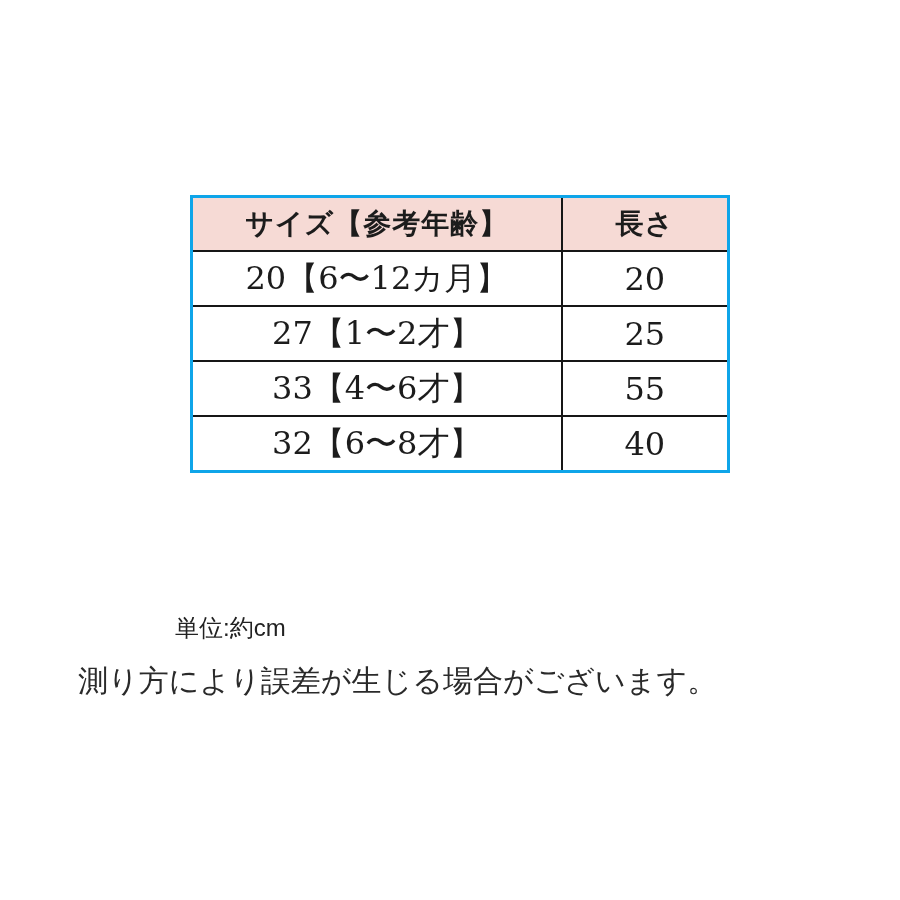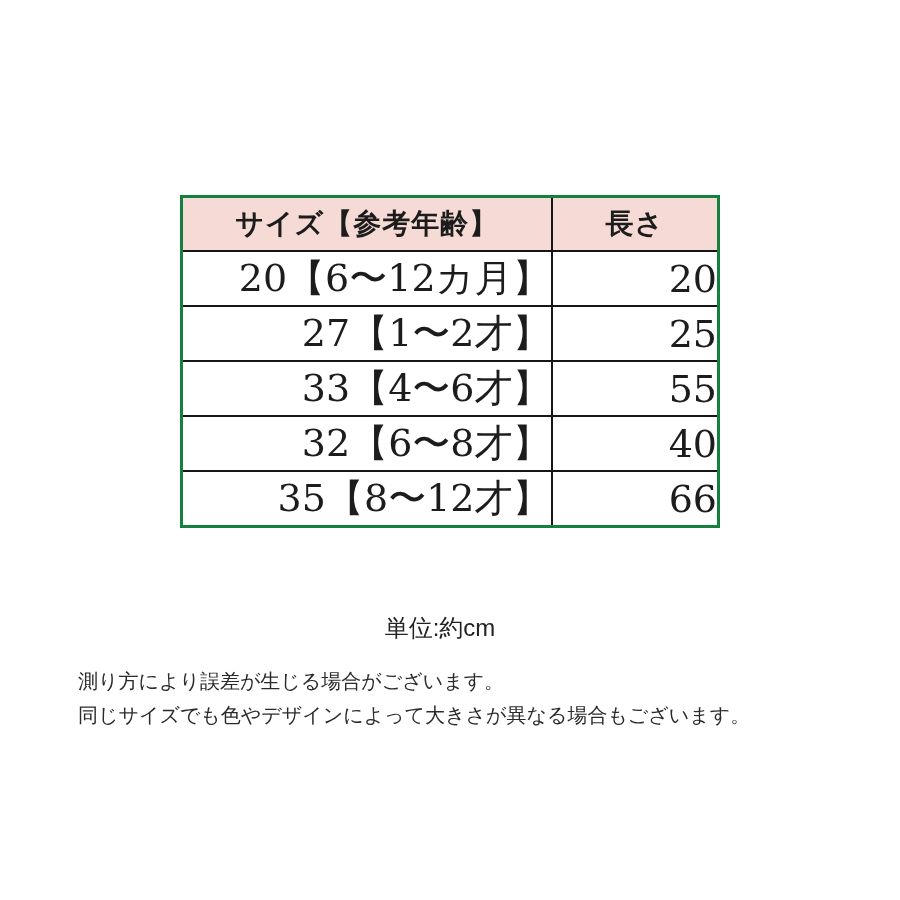--- a/index.html
+++ b/index.html
@@ -6,65 +6,64 @@
   body {
     width: 900px; height: 900px;
     background: #ffffff;
     position: relative;
     font-family: "Liberation Sans", sans-serif;
     color: #1e1e1e;
     overflow: hidden;
   }
   .size-table {
     position: absolute;
-    left: 180px; top: 195px;
+    left: 190px; top: 195px;
     width: 537px;
     border-collapse: collapse;
     table-layout: fixed;
-    border: 3px solid #15803d;
+    border: 3px solid #0ea5e9;
   }
   .size-table th, .size-table td {
     border: 2px solid #161616;
     padding: 0;
     text-align: center;
     vertical-align: middle;
   }
   .size-table th {
     background: #f6dad5;
     height: 52px;
     font-family: "Liberation Sans", sans-serif;
     font-size: 28px;
     font-weight: bold;
     color: #1c1c1c;
     letter-spacing: 1px;
   }
   .size-table td {
     background: #ffffff;
     height: 53px;
     font-family: "DejaVu Serif", "Liberation Serif", serif;
-    font-size: 38px;
+    font-size: 32px;
     font-weight: 400;
     color: #1c1c1c;
-    text-align: right;
   }
   col.c1 { width: 370px; }
   col.c2 { width: 167px; }
   .unit-label {
     position: absolute;
     left: 175px; top: 612px;
     width: 530px;
-    text-align: center;
+    text-align: left;
     font-size: 24px;
     color: #222222;
     font-family: "Liberation Sans", sans-serif;
   }
   .notes {
     position: absolute;
     left: 78px; top: 664px;
-    font-size: 20px;
+    font-size: 30px;
     line-height: 34px;
     color: #2a2a2a;
     font-family: "Liberation Sans", sans-serif;
   }
 </style>
 </head>
 <body>
 
 <table class="size-table">
   <colgroup>
@@ -87,25 +86,20 @@
       <td>25</td>
     </tr>
     <tr>
       <td>33【4〜6才】</td>
       <td>55</td>
     </tr>
     <tr>
       <td>32【6〜8才】</td>
       <td>40</td>
     </tr>
-    <tr>
-      <td>35【8〜12才】</td>
-      <td>66</td>
-    </tr>
   </tbody>
 </table>
 
 <div class="unit-label">単位:約cm</div>
 
 <div class="notes">
   <div>測り方により誤差が生じる場合がございます。</div>
-  <div>同じサイズでも色やデザインによって大きさが異なる場合もございます。</div>
 </div>
 
 </body></html>

